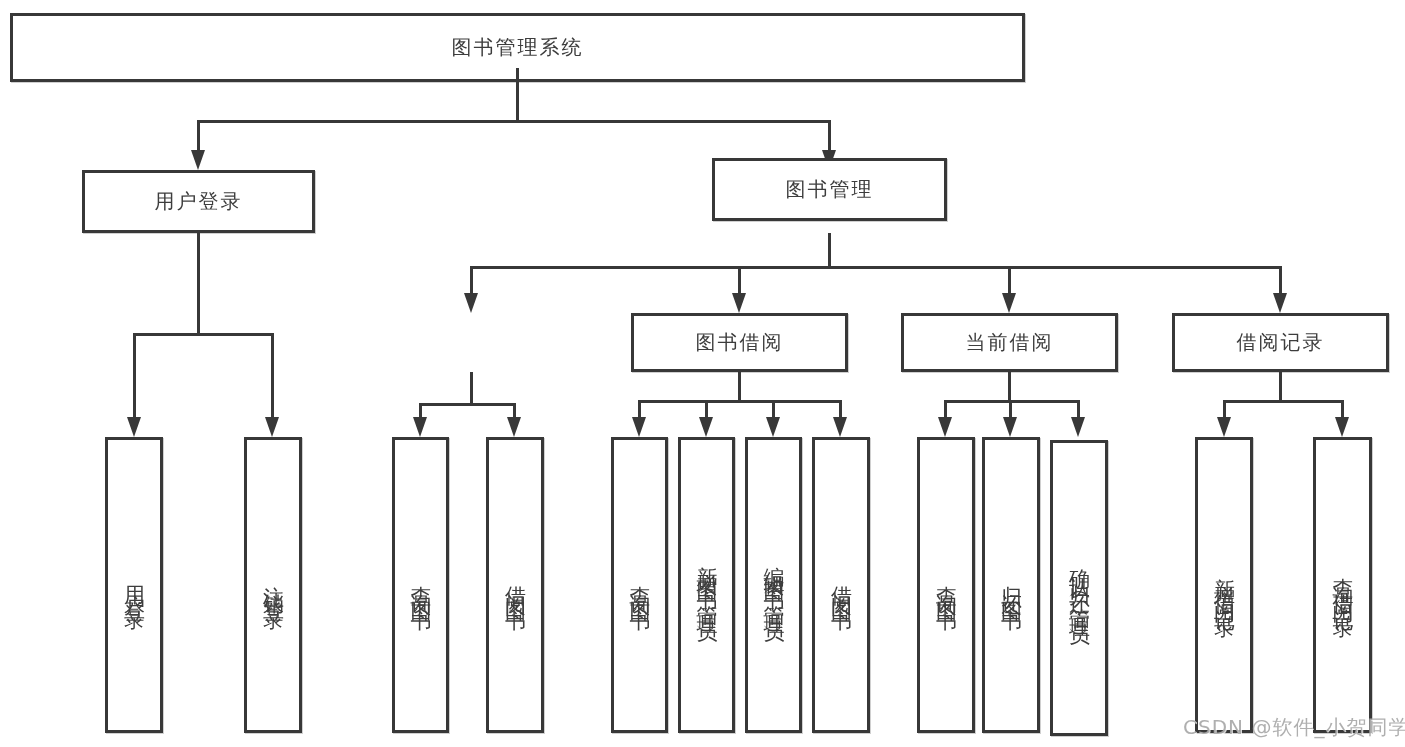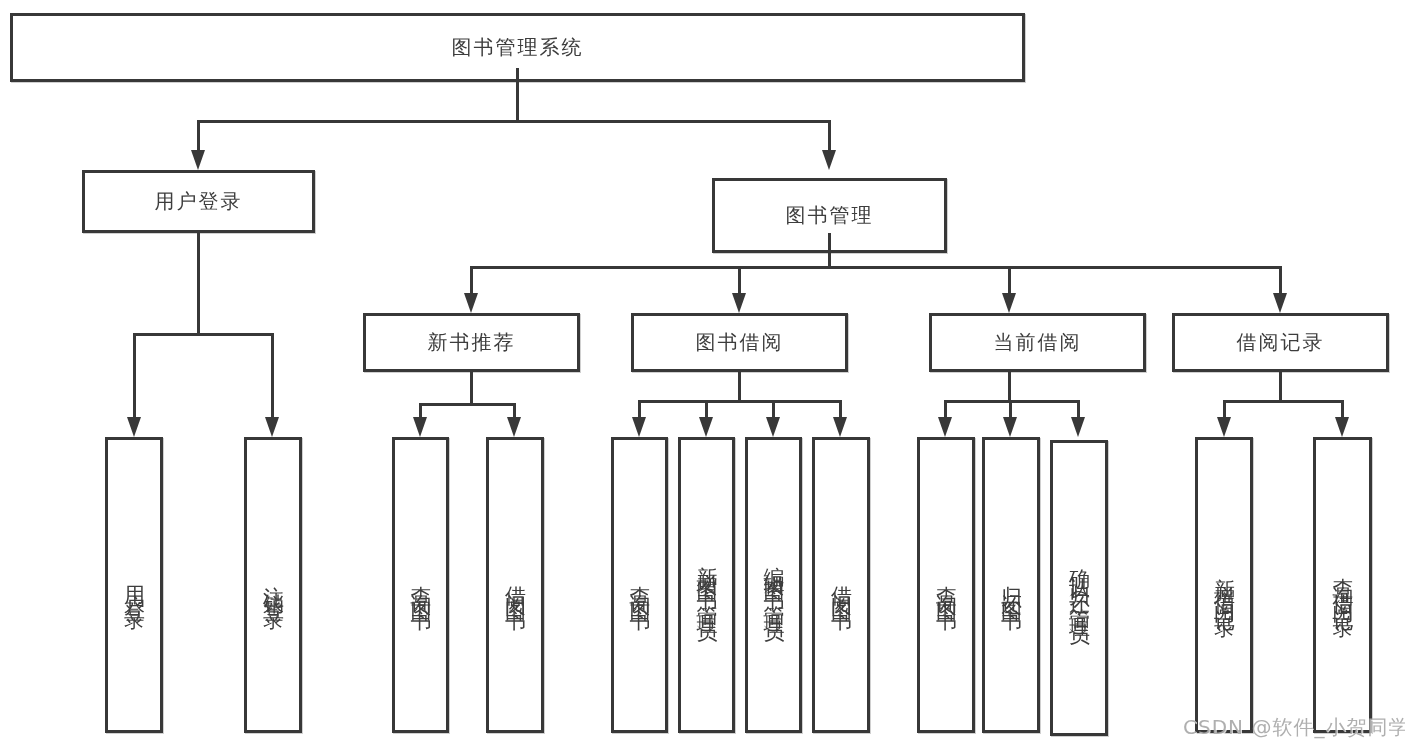--- a/index.html
+++ b/index.html
@@ -75,36 +75,35 @@
   <div class="box hbox" style="left:10px; top:13px; width:1015px; height:69px;">图书管理系统</div>
 
   <div class="vline" style="left:516px; top:68px; height:52px;"></div>
   <div class="hline" style="left:197px; top:120px; width:634px;"></div>
   <div class="vline" style="left:197px; top:120px; height:32px;"></div>
   <div class="arrow" style="left:191px; top:150px;"></div>
   <div class="vline" style="left:828px; top:120px; height:32px;"></div>
   <div class="arrow" style="left:822px; top:150px;"></div>
 
   <div class="box hbox" style="left:82px; top:170px; width:233px; height:63px;">用户登录</div>
-  <div class="box hbox" style="left:712px; top:178px; width:235px; height:75px;">图书管理</div>
+  <div class="box hbox" style="left:712px; top:158px; width:235px; height:63px;">图书管理</div>
 
   <div class="vline" style="left:828px; top:233px; height:33px;"></div>
   <div class="hline" style="left:470px; top:266px; width:811px;"></div>
   <div class="vline" style="left:470px; top:266px; height:28px;"></div>
   <div class="arrow" style="left:464px; top:293px;"></div>
   <div class="vline" style="left:738px; top:266px; height:28px;"></div>
   <div class="arrow" style="left:732px; top:293px;"></div>
   <div class="vline" style="left:1008px; top:266px; height:28px;"></div>
   <div class="arrow" style="left:1002px; top:293px;"></div>
   <div class="vline" style="left:1279px; top:266px; height:28px;"></div>
   <div class="arrow" style="left:1273px; top:293px;"></div>
 
-  <div class="box hbox" style="left:363px; top:313px; width:217px; height:59px;">新书推荐</div>
   <div class="box hbox" style="left:631px; top:313px; width:217px; height:59px;">图书借阅</div>
-  <div class="box hbox" style="left:901px; top:313px; width:217px; height:59px;margin-left:28px;">当前借阅</div>
+  <div class="box hbox" style="left:901px; top:313px; width:217px; height:59px;">当前借阅</div>
   <div class="box hbox" style="left:1172px; top:313px; width:217px; height:59px;">借阅记录</div>
 
   <div class="vline" style="left:197px; top:233px; height:100px;"></div>
   <div class="hline" style="left:133px; top:333px; width:141px;"></div>
   <div class="vline" style="left:133px; top:333px; height:84px;"></div>
   <div class="arrow" style="left:127px; top:417px;"></div>
   <div class="vline" style="left:271px; top:333px; height:84px;"></div>
   <div class="arrow" style="left:265px; top:417px;"></div>
 
   <div class="vline" style="left:470px; top:372px; height:31px;"></div>

